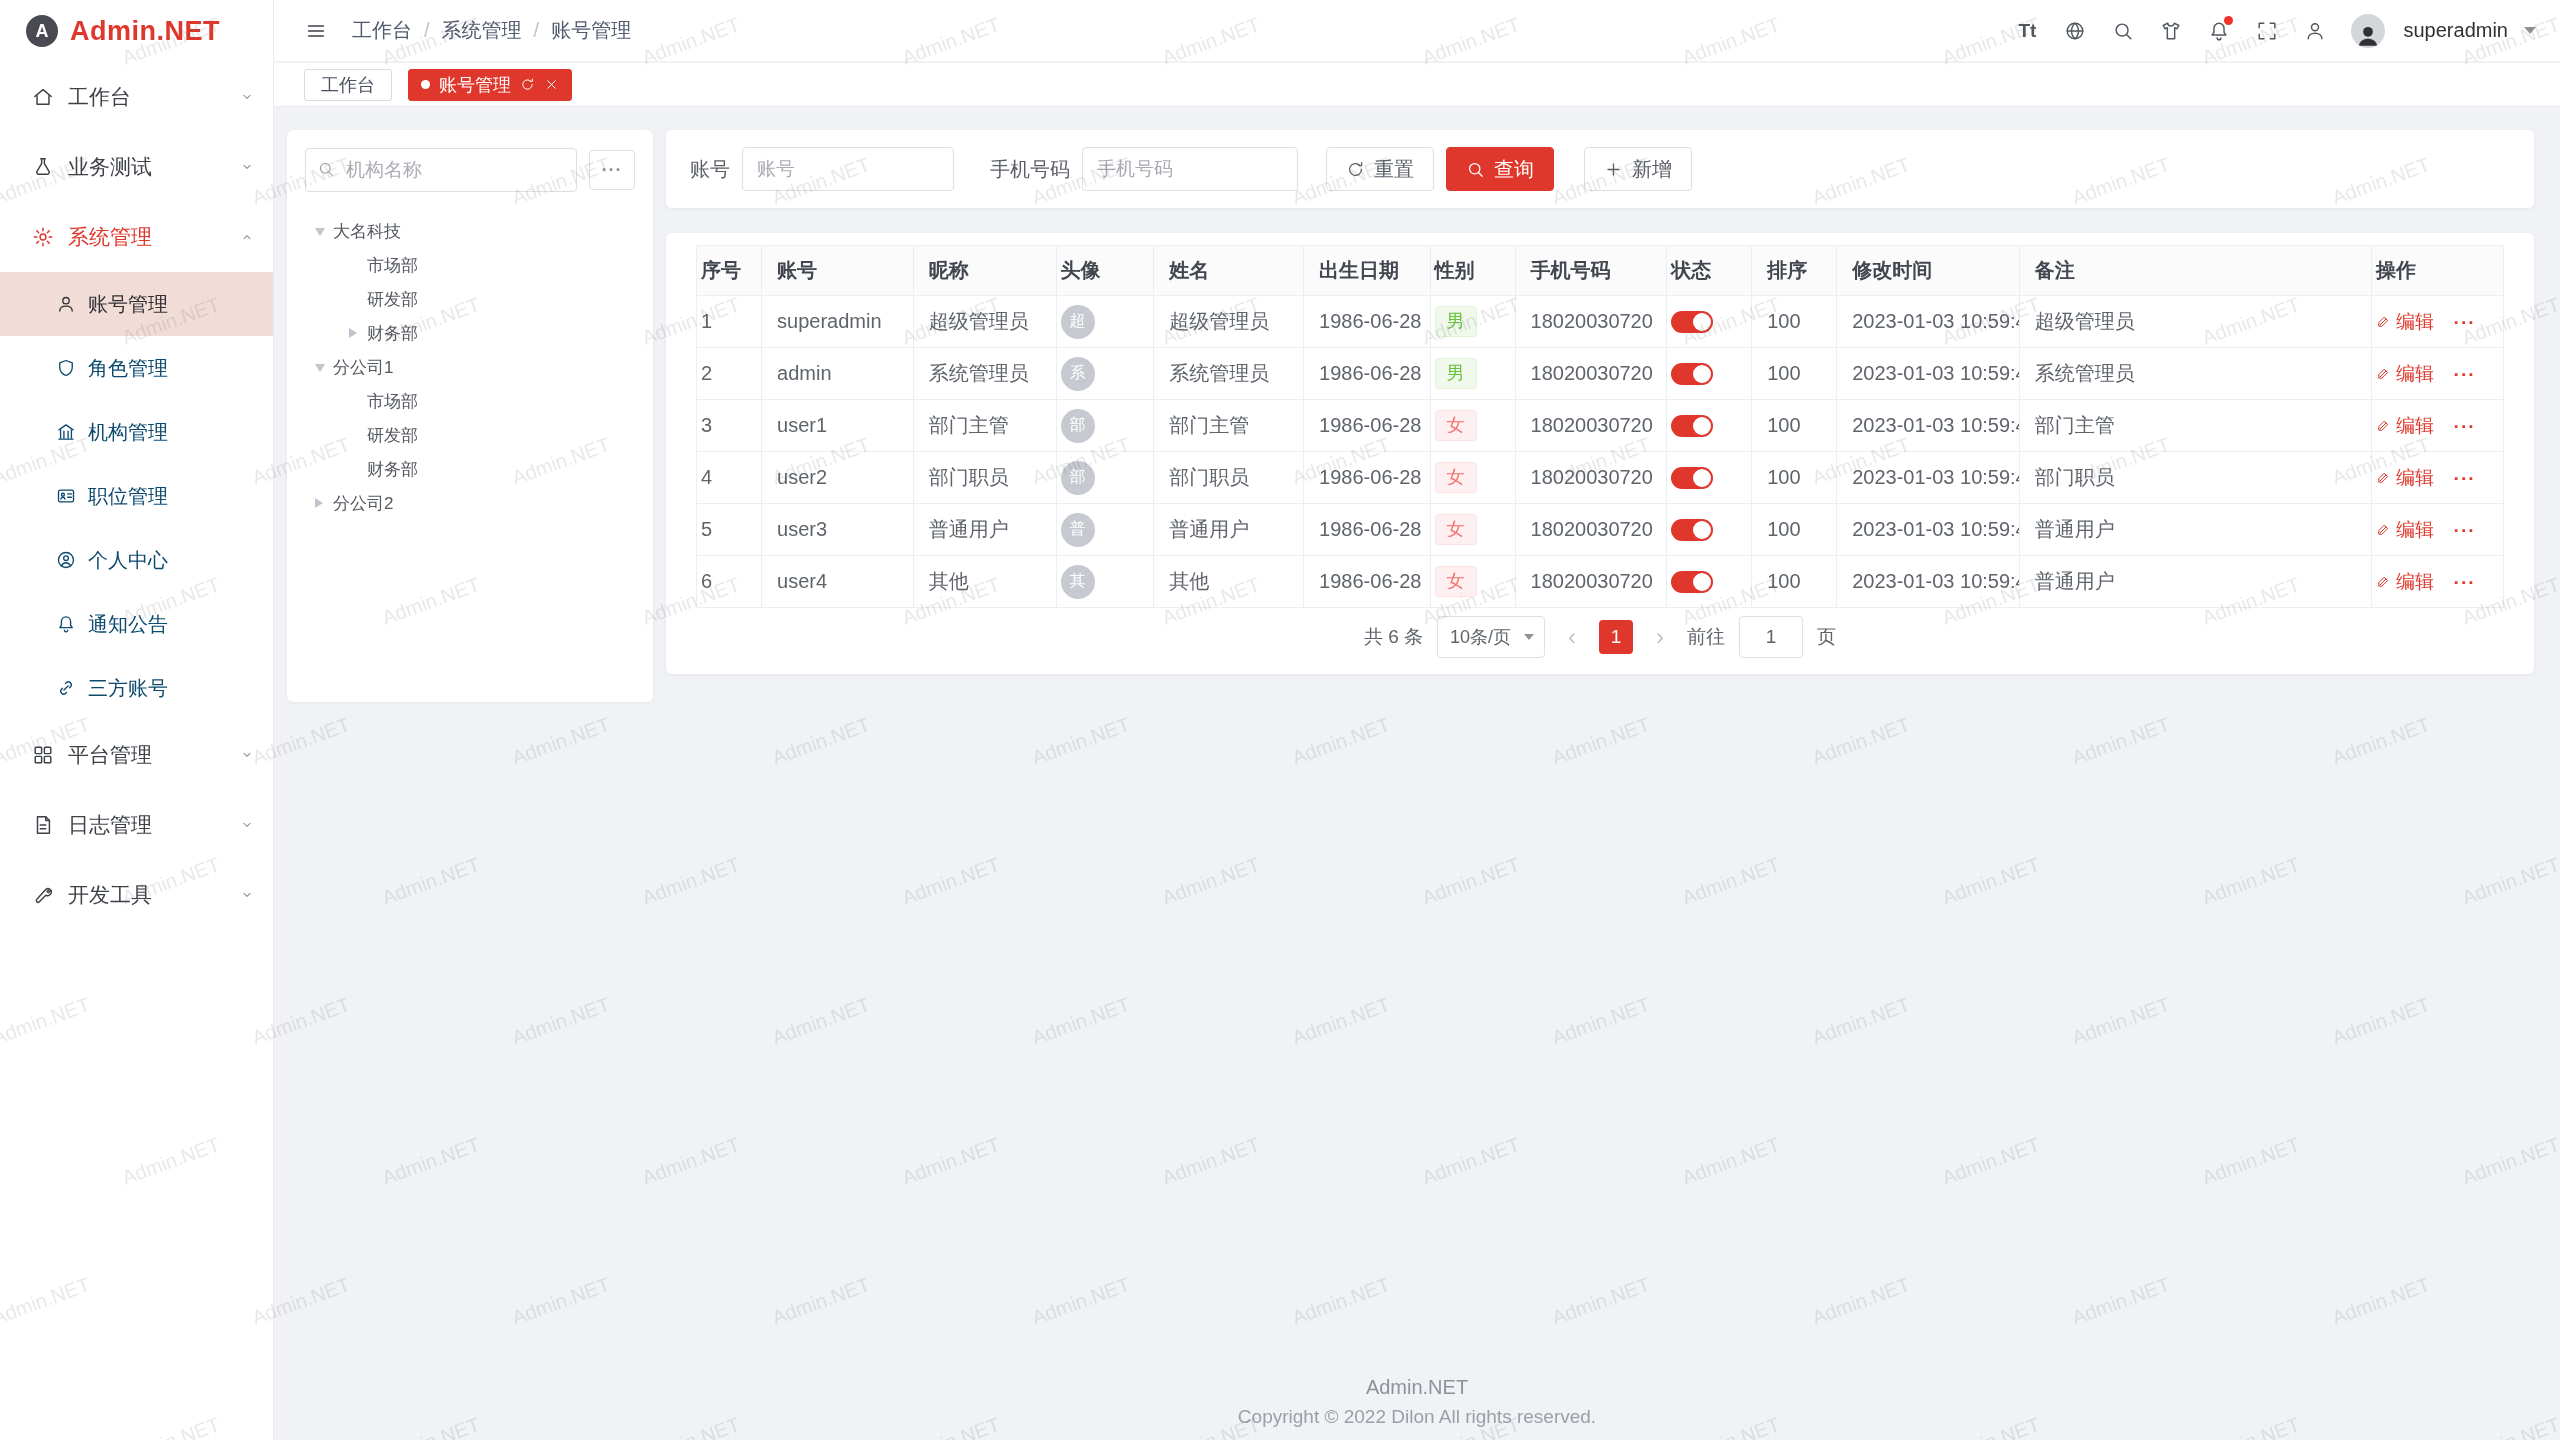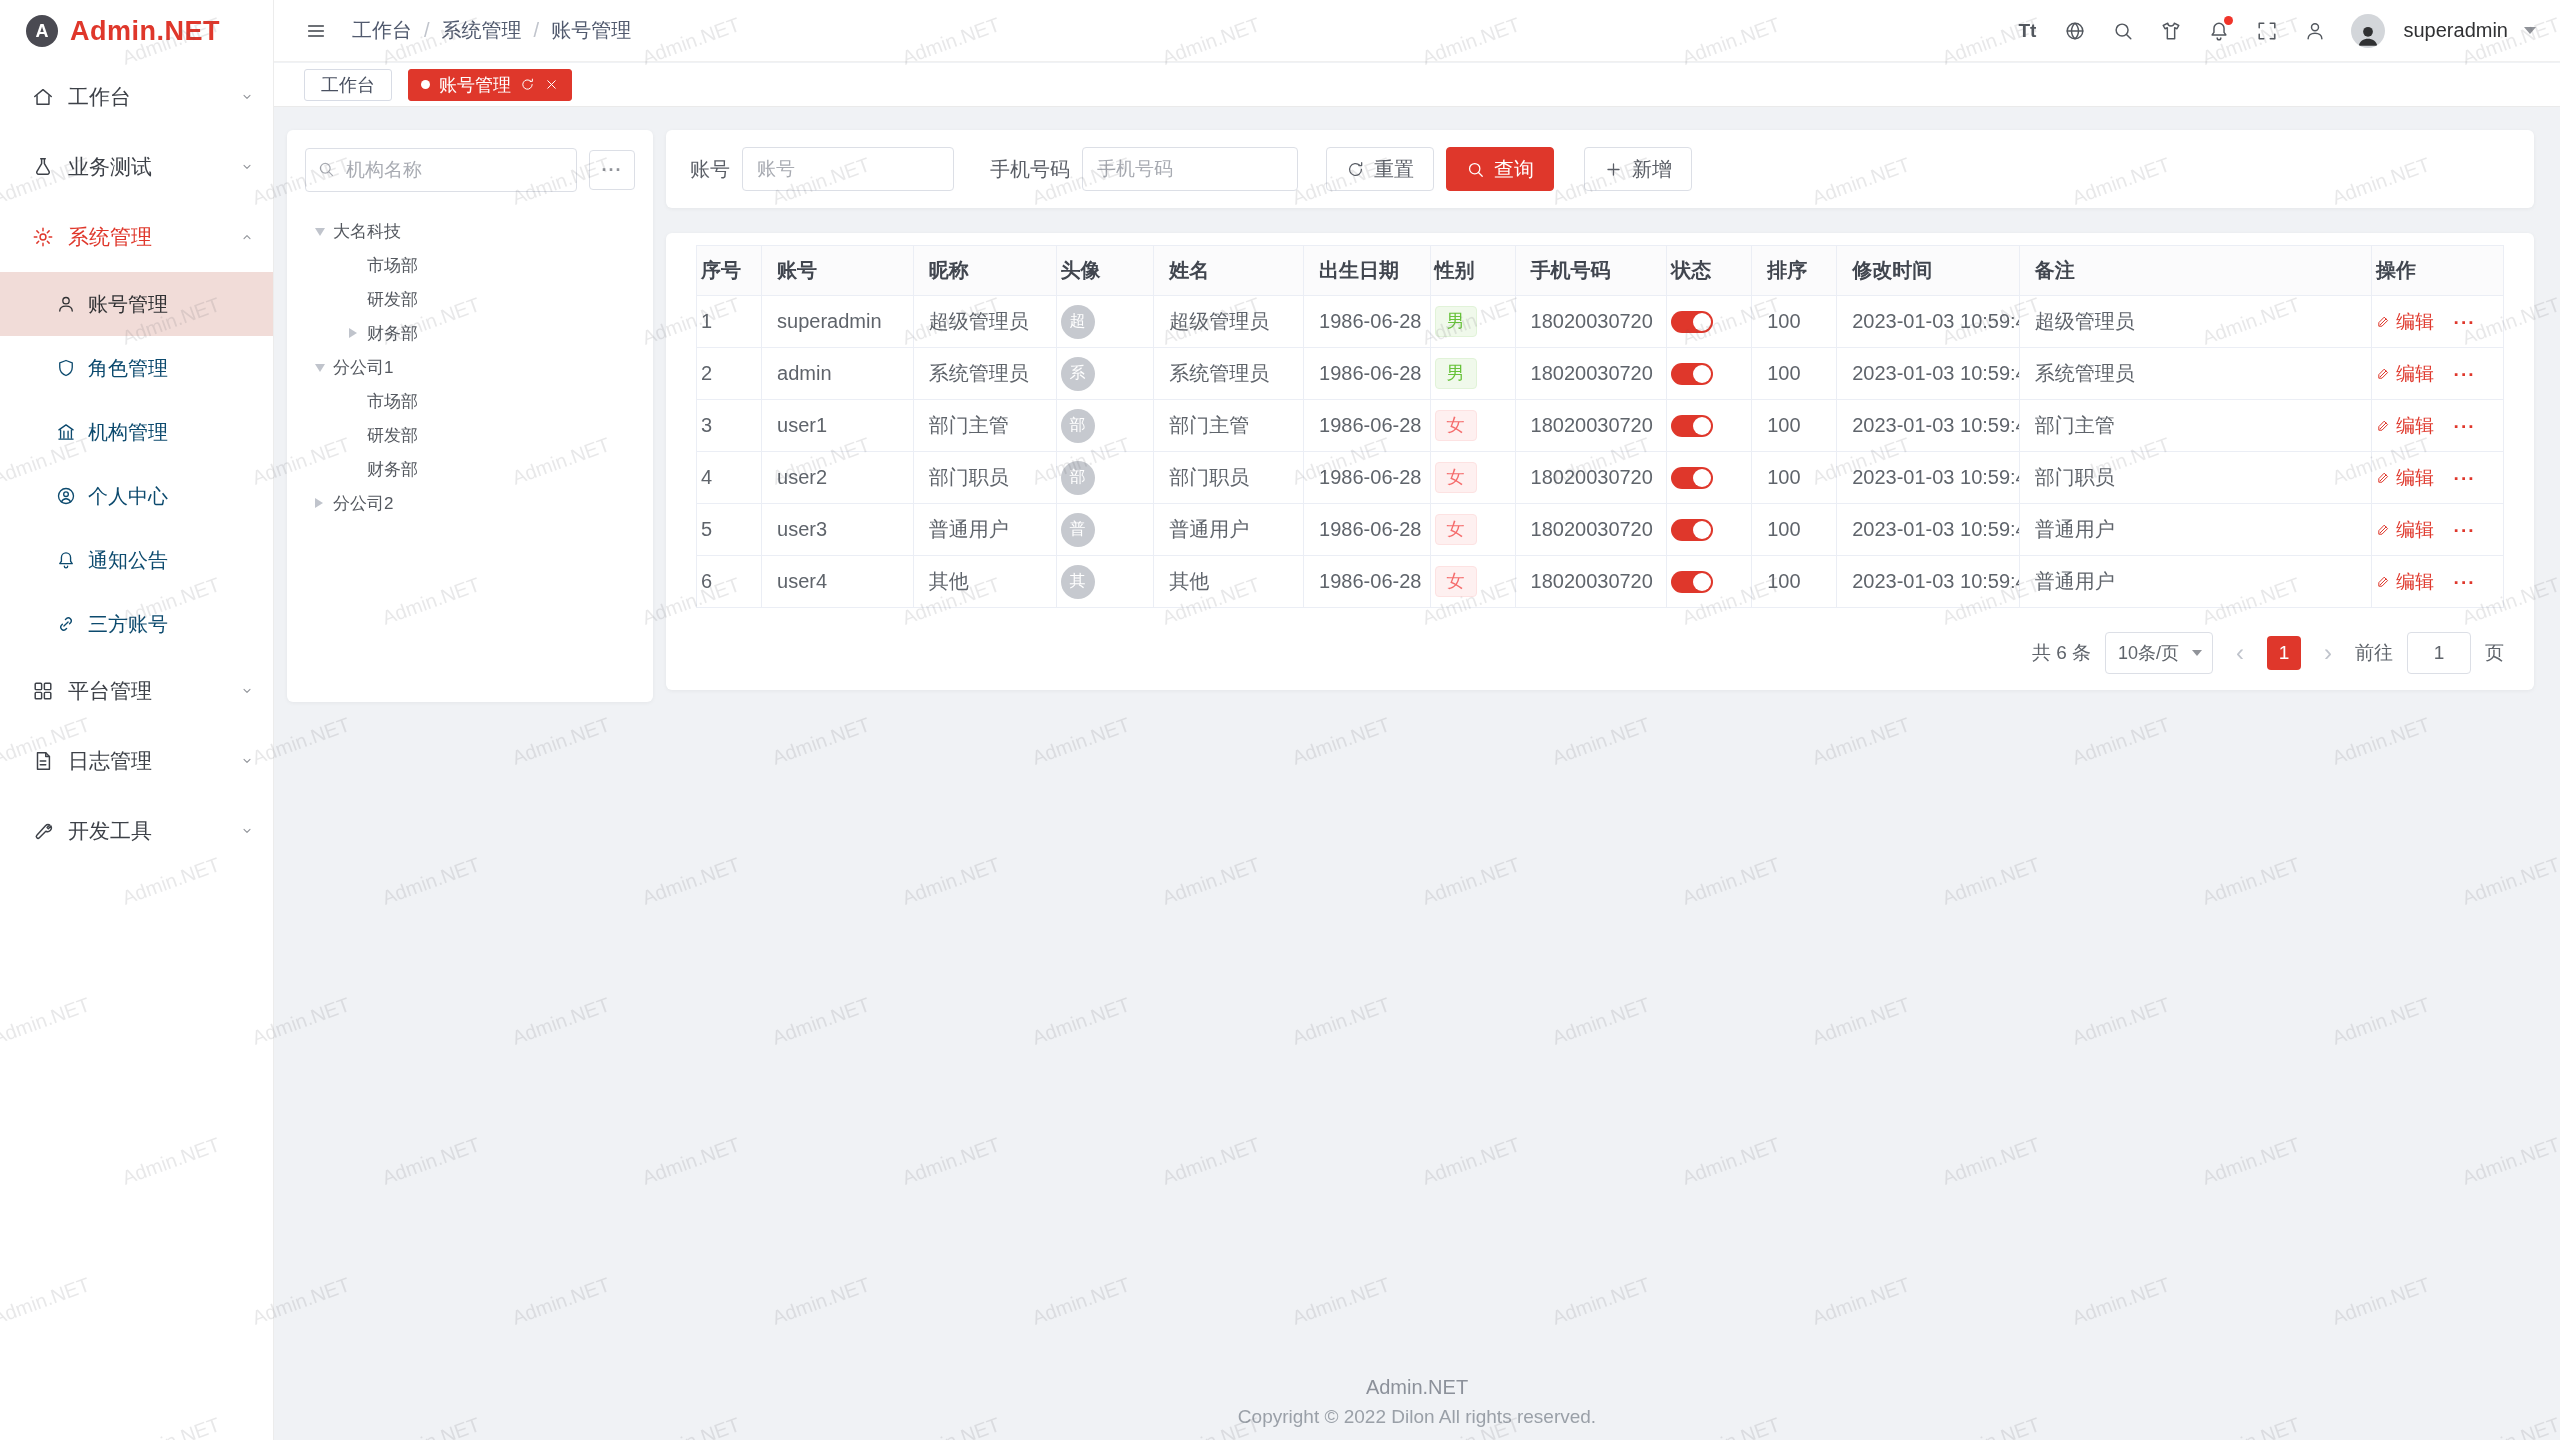--- a/index.html
+++ b/index.html
@@ -87,21 +87,21 @@
   .gender { display:inline-block; padding:4px 11px; border-radius:4px; font-size:18px; line-height:1.15; }
   .gender.male { background:#f0f9eb; color:var(--male-green); border:1px solid #e1f3d8; }
   .gender.female { background:#fef0f0; color:var(--female-red); border:1px solid #fde2e2; }
   .toggle { display:inline-block; width:42px; height:22px; border-radius:11px; background:var(--primary); position:relative; cursor:pointer; vertical-align:middle; }
   .toggle::after { content:""; position:absolute; top:2px; right:2px; width:18px; height:18px; border-radius:50%; background:#fff; }
   .ops { color:var(--primary); }
   .edit-link { display:inline-flex; align-items:center; gap:5px; color:var(--primary); font-size:19px; cursor:pointer; }
   .row-more { color:var(--primary); font-weight:bold; font-size:19px; letter-spacing:1px; margin-left:14px; cursor:pointer; }
 
   
-  .pager { display:flex; align-items:center; justify-content:flex-end; gap:14px; margin-top:24px; font-size:19px; color:#5f646b; height:42px; }
+  .pager { display:flex; align-items:center; justify-content:center; gap:14px; margin-top:8px; font-size:19px; color:#5f646b; height:42px; }
   .psel { height:42px; min-width:108px; border:1px solid #dcdfe6; border-radius:4px; display:inline-flex; align-items:center; justify-content:space-between; padding:0 10px 0 12px; font-size:18px; color:#5f646b; cursor:pointer; gap:8px; }
   .psel .caret-down { border-top-width:6px; border-left-width:5px; border-right-width:5px; margin-left:0; }
   .pchev { width:26px; display:flex; justify-content:center; color:#c0c4cc; font-size:24px; cursor:pointer; }
   .pnum { width:34px; height:34px; border-radius:4px; background:var(--primary); color:#fff; display:flex; align-items:center; justify-content:center; font-size:19px; cursor:pointer; }
   .goto-input { width:64px; height:42px; border:1px solid #dcdfe6; border-radius:4px; text-align:center; font-size:19px; color:#5f646b; outline:none; font-family:inherit; }
 
   
   .footer { position:absolute; left:0; right:0; bottom:12px; text-align:center; }
   .footer .l1 { font-size:20px; color:#8c919a; }
   .footer .l2 { font-size:19px; color:#9aa0a8; margin-top:7px; }
@@ -258,20 +258,26 @@
         <svg class="ic">
             <use href="#i-shield"></use>
           </svg>
         <span>角色管理</span>
       </div>
       <div class="submenu-item">
         <svg class="ic">
             <use href="#i-bank"></use>
           </svg>
         <span>机构管理</span>
+      </div>
+      <div class="submenu-item">
+        <svg class="ic">
+            <use href="#i-idcard"></use>
+          </svg>
+        <span>职位管理</span>
       </div>
       <div class="submenu-item">
         <svg class="ic">
             <use href="#i-usercircle"></use>
           </svg>
         <span>个人中心</span>
       </div>
       <div class="submenu-item">
         <svg class="ic">
             <use href="#i-bell"></use>

